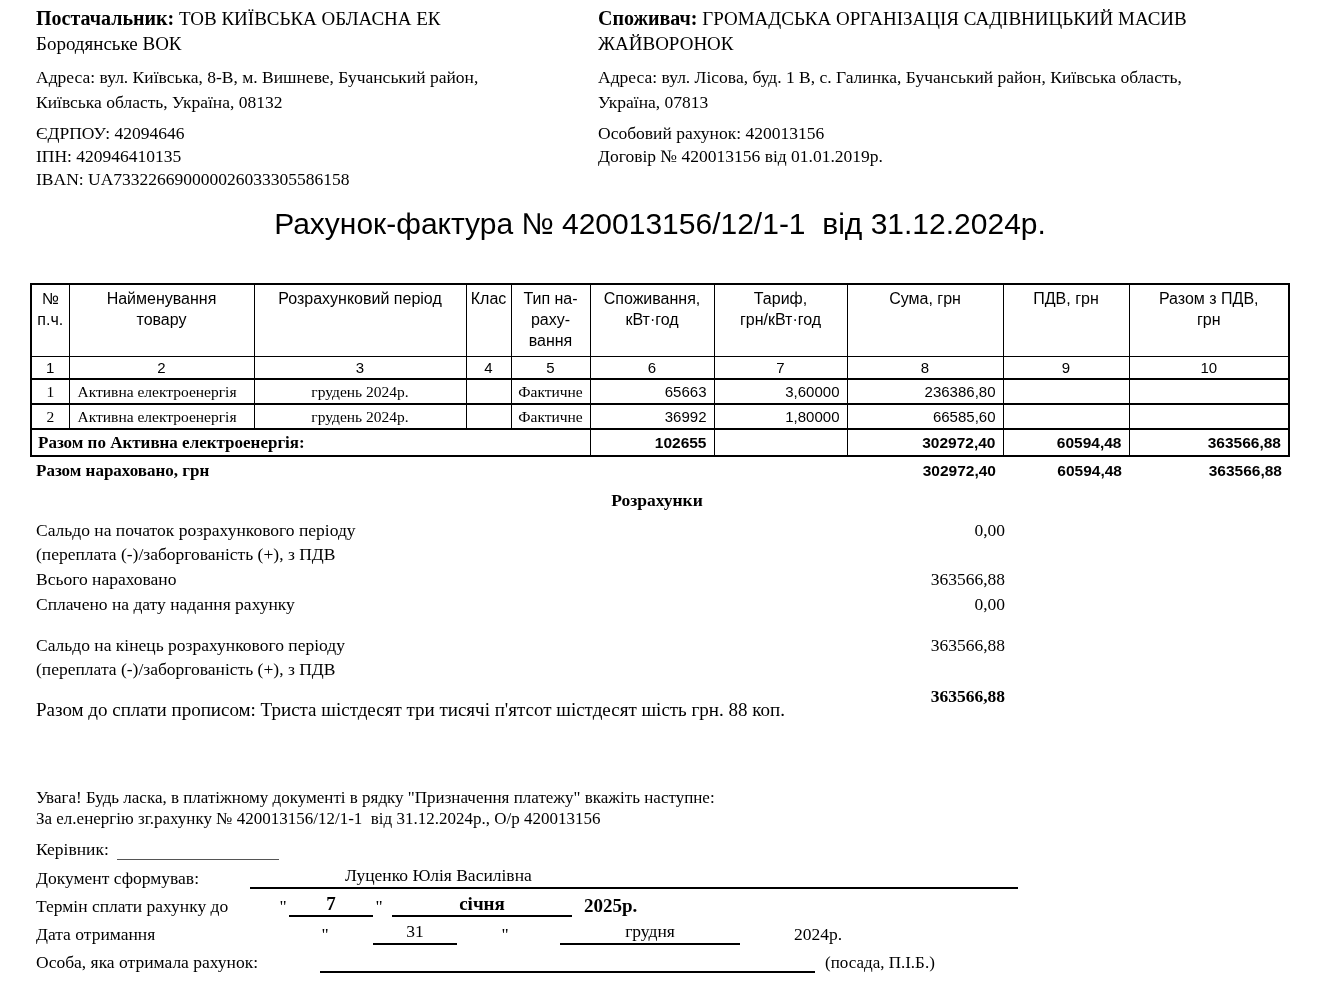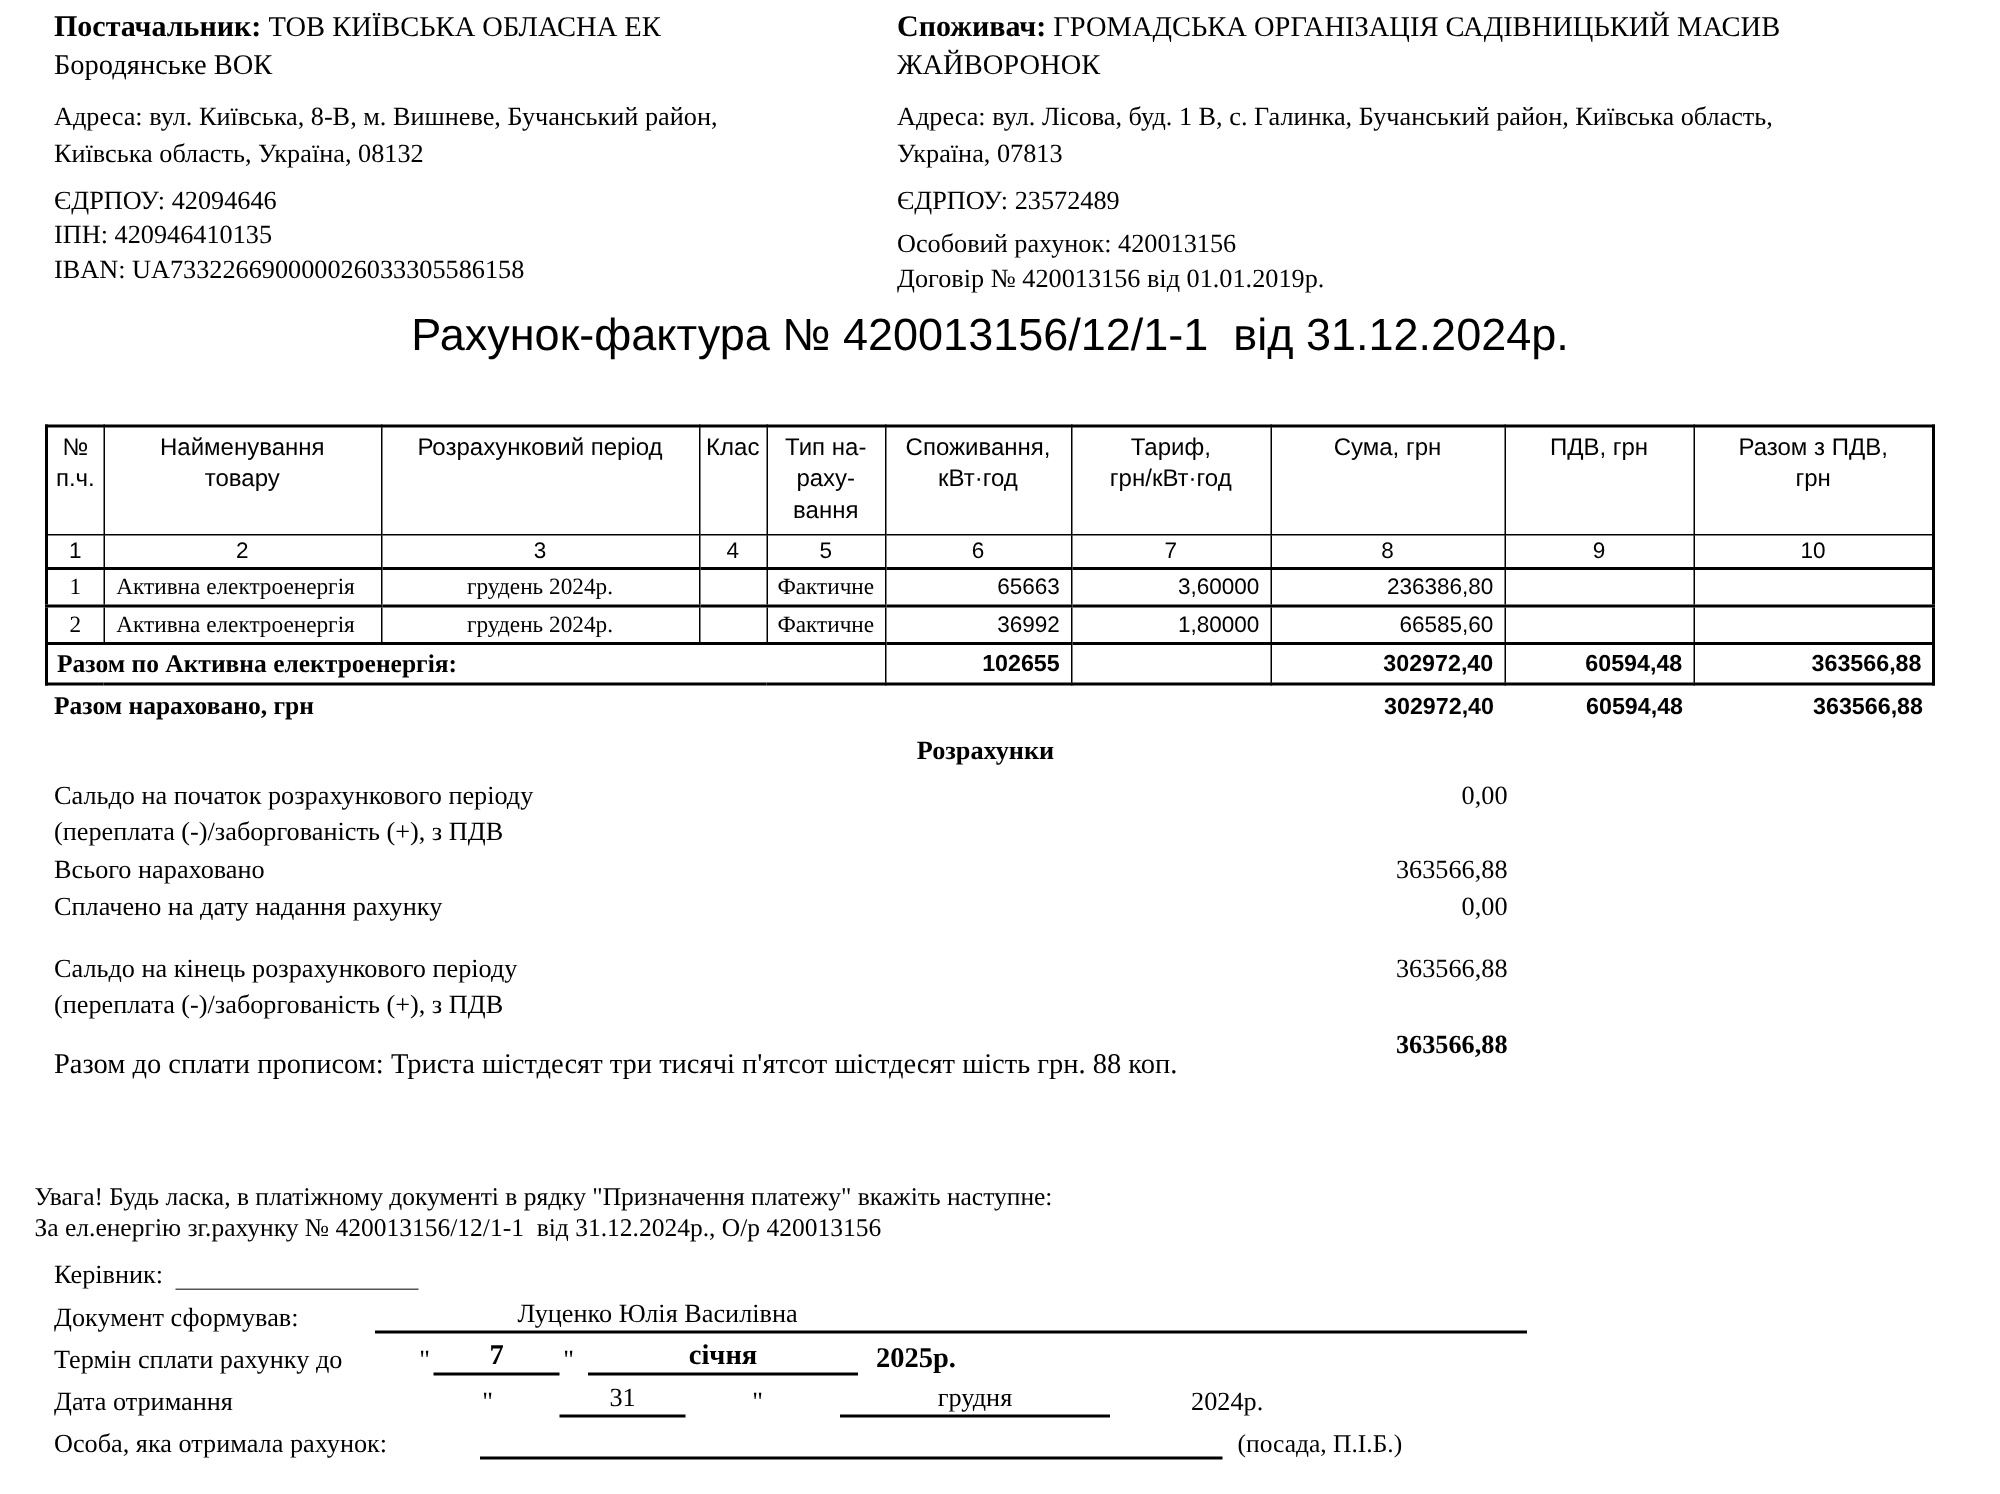--- a/index.html
+++ b/index.html
@@ -88,21 +88,21 @@
   .calc-value { margin-left: auto; }
   .calc-row.r1 { margin-top: 6px; }
   .calc-row.r2 { margin-top: 1px; }
   .calc-row.r3 { margin-top: 1px; }
   .calc-row.r4 { margin-top: 17px; }
   .calc-row.r5 { margin-top: 3px; font-weight: bold; }
 
   .propisom { position: absolute; top: 699px; left: 36px; font-size: 19px; }
 
   
-  .note { position: absolute; top: 787px; left: 23px; font-size: 17px; line-height: 21px; }
+  .note { position: absolute; top: 787px; left: 36px; font-size: 17px; line-height: 21px; }
 
   
   .sig-row { position: absolute; left: 36px; display: flex; align-items: flex-end; font-size: 17.5px; }
   .row-manager { top: 836px; height: 24px; }
   .row-formed  { top: 863px; height: 26px; }
   .row-due     { top: 891px; height: 26px; }
   .row-recvd   { top: 919px; height: 26px; gap: 42px; }
   .row-person  { top: 947px; height: 26px; }
 
   .line-thin  { border-bottom: 1px solid #555; height: 22px; }
@@ -139,21 +139,20 @@
     </div>
   </div>
 
   <div class="party party-right">
     <div class="party-name">
       <span class="party-label">Споживач:</span>
       <span>ГРОМАДСЬКА ОРГАНІЗАЦІЯ САДІВНИЦЬКИЙ МАСИВ ЖАЙВОРОНОК</span>
     </div>
     <div class="party-addr">Адреса: вул. Лісова, буд. 1 В, с. Галинка, Бучанський район, Київська область, Україна, 07813</div>
     <div class="party-codes">
-      <div>ЄДРПОУ: 23572489</div>
     </div>
     <div class="party-acct">
       <div>Особовий рахунок: 420013156</div>
       <div>Договір № 420013156 від 01.01.2019р.</div>
     </div>
   </div>
 
   <div class="doc-title pre">Рахунок-фактура № 420013156/12/1-1  від 31.12.2024р.</div>
 
   <table class="inv">

